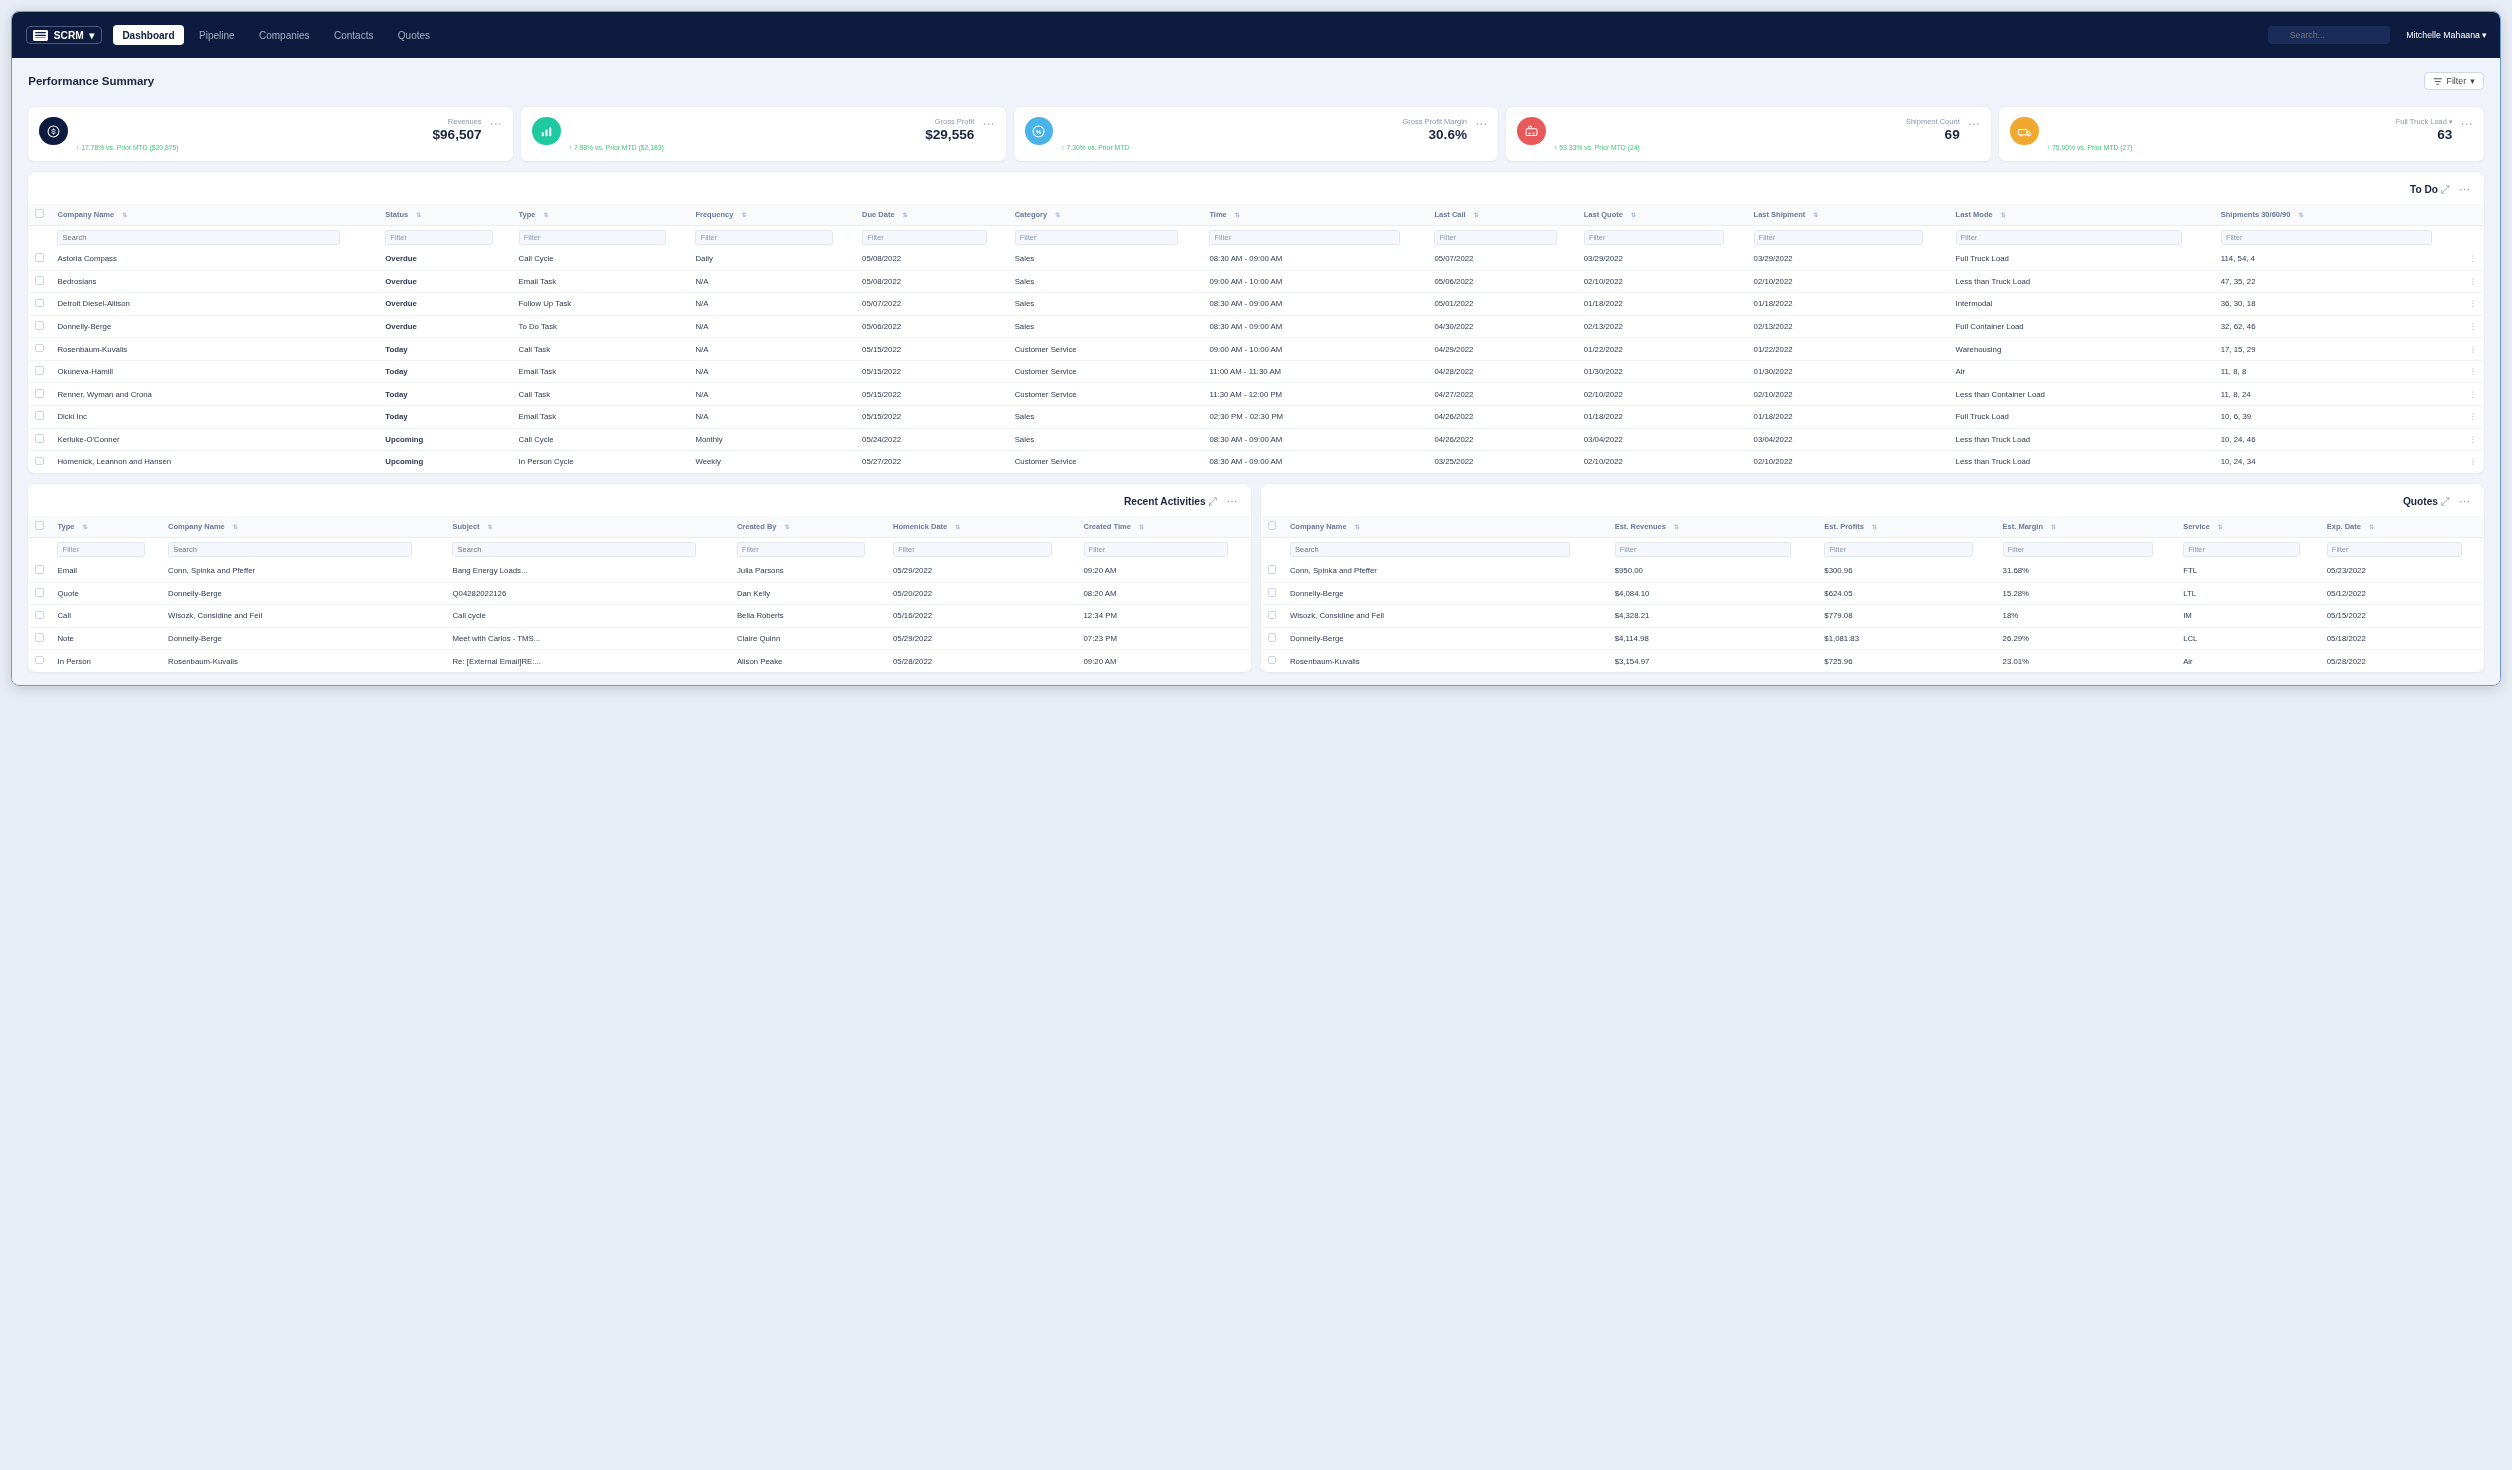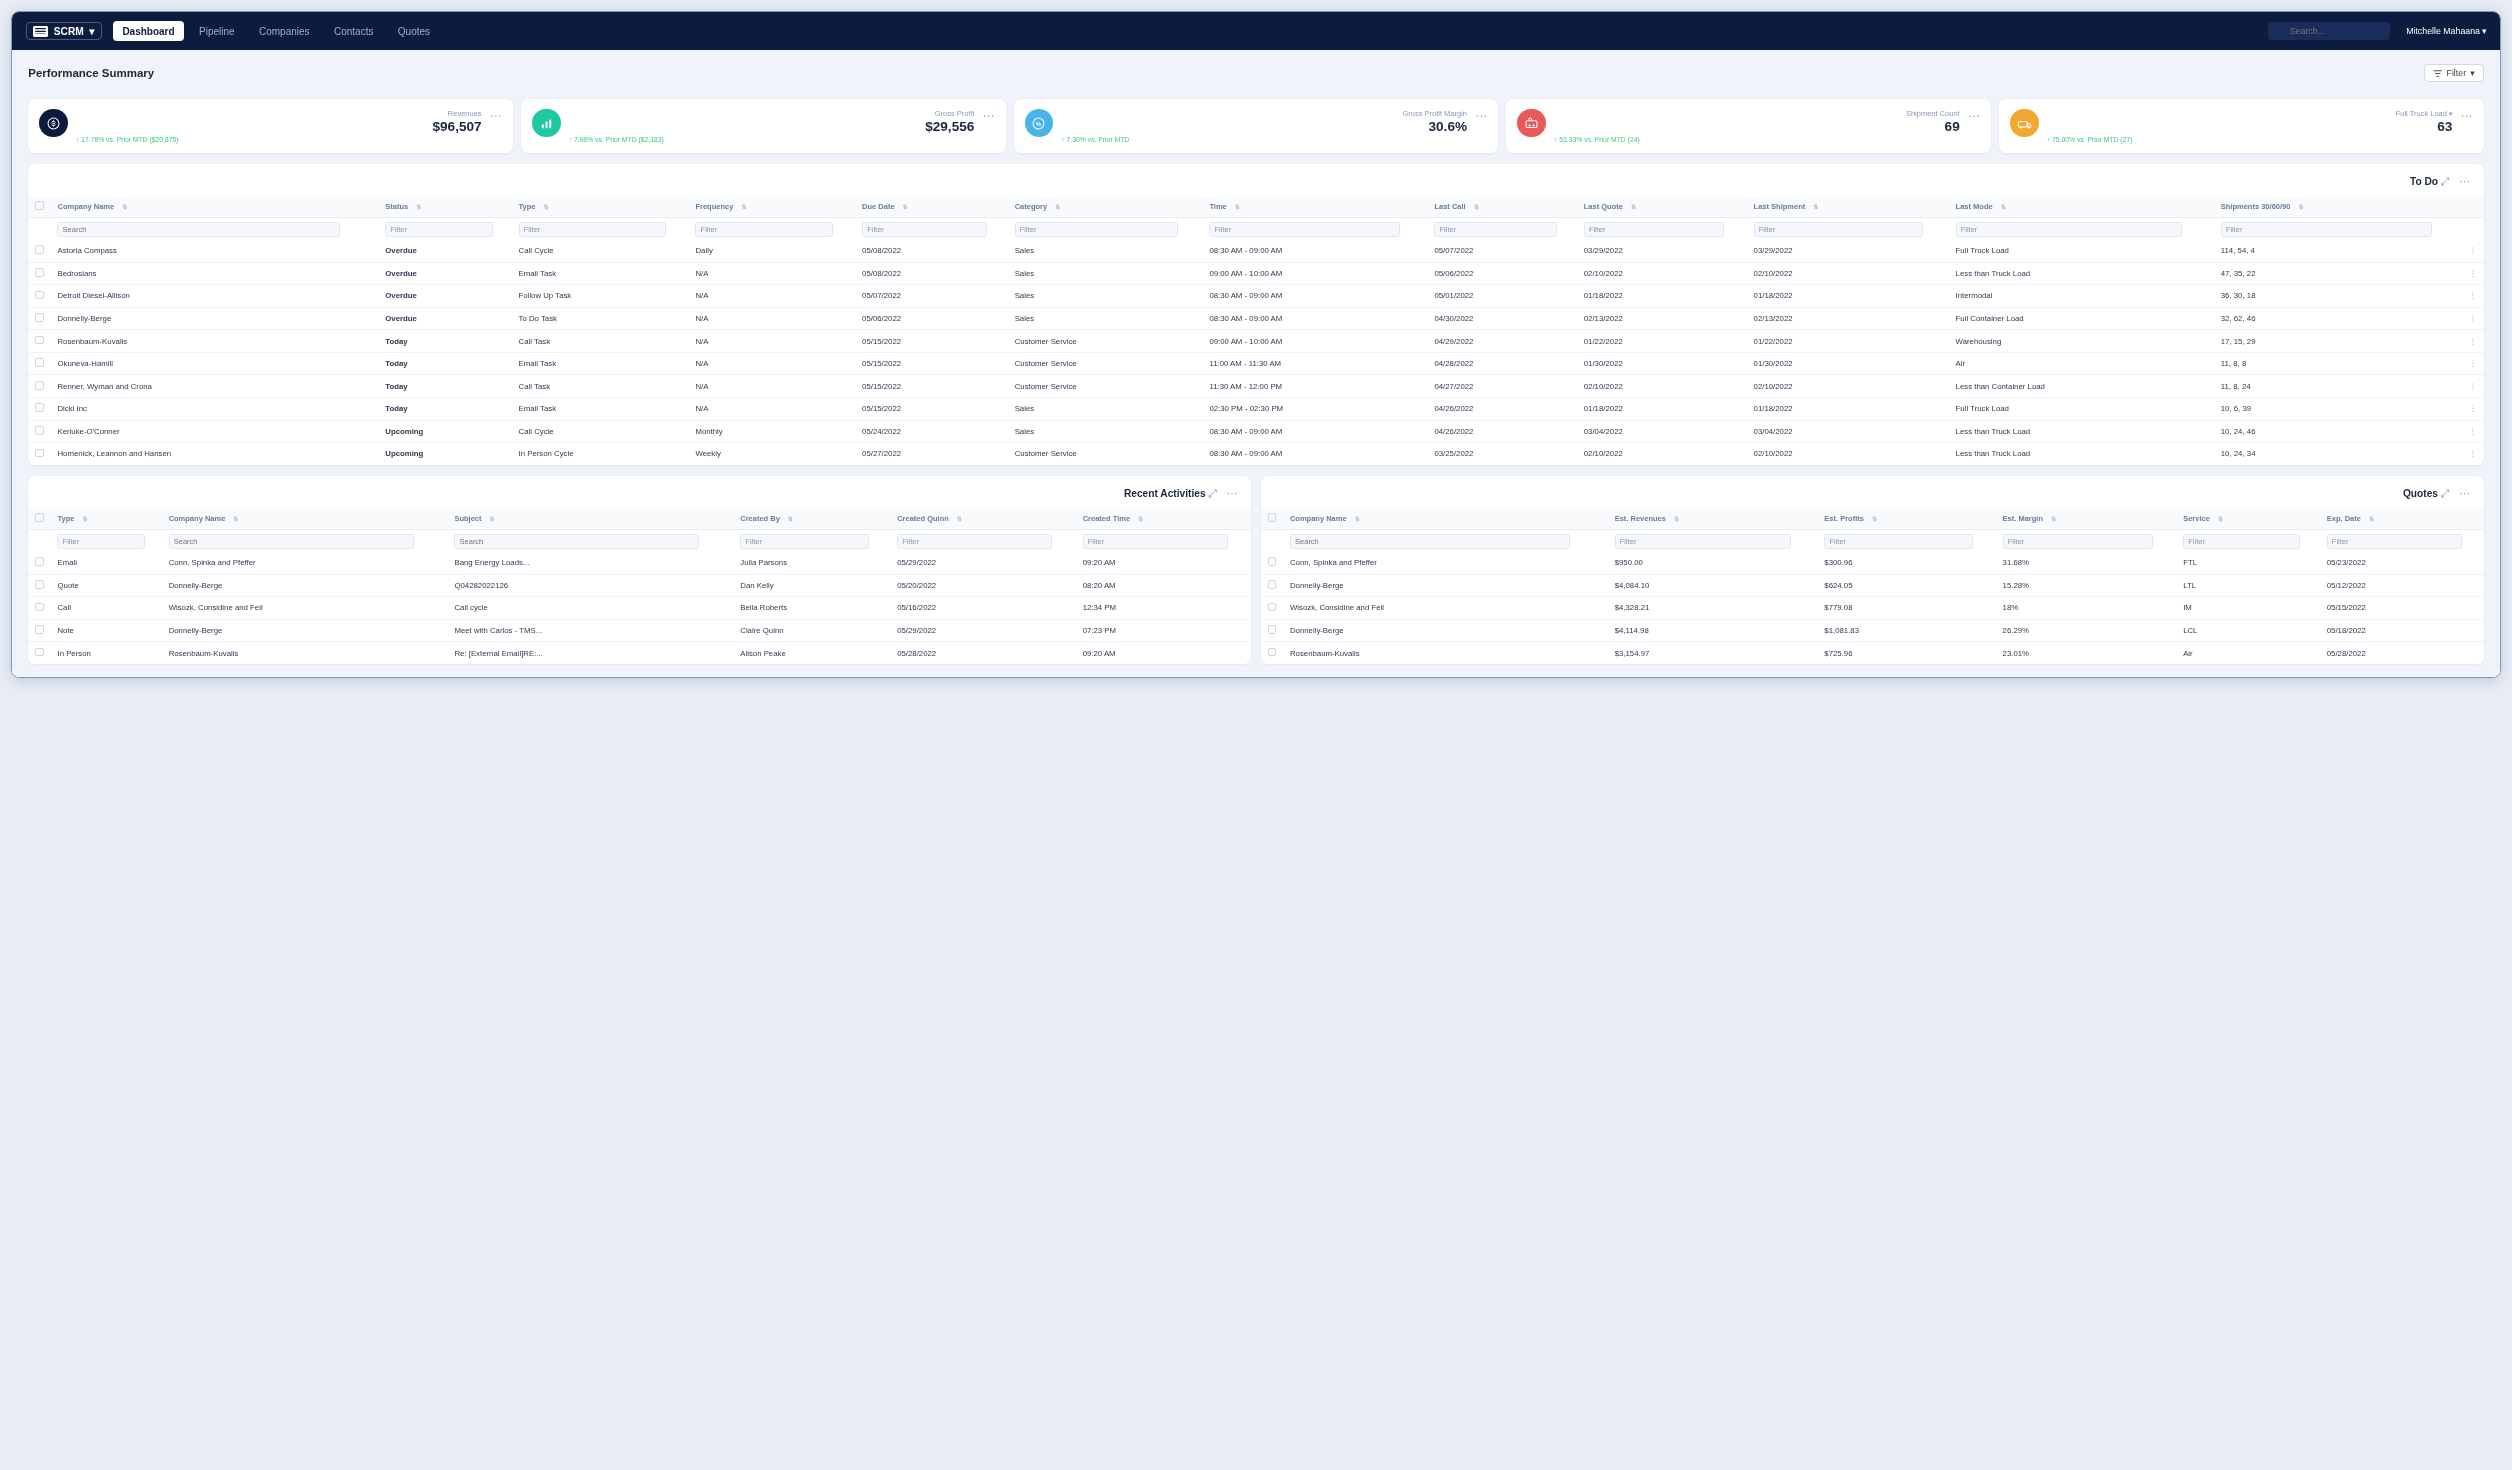--- a/index.html
+++ b/index.html
@@ -1,20 +1,20 @@
 <!DOCTYPE html>
 <html style="font-size:11px"><head>
   <meta charset="utf-8">
   <style>
     * { box-sizing: border-box; margin: 0; padding: 0; }
     body { font-family: -apple-system, BlinkMacSystemFont, 'Segoe UI', sans-serif; background: #e8edf5; min-height: 100vh; padding: 11px; }
     .app-container { background: #fff; border-radius: 8.1px; border: 1.4px solid #6b9bd2; overflow: hidden; box-shadow: 0 2.7px 13.6px rgba(0,0,0,0.15); }
     
     
-    .nav { background: #0d1b3e; display: flex; align-items: center; padding: 0 13.6px; height: 38px; gap: 5.4px; }
+    .nav { background: #0d1b3e; display: flex; align-items: center; padding: 0 13.6px; height: 46px; gap: 5.4px; }
     .nav-brand { display: flex; align-items: center; gap: 5.4px; color: #fff; font-weight: 700; font-size: 10.2px; border: 0.7px solid #4a5a7a; border-radius: 4.1px; padding: 2.7px 6.8px; margin-right: 5.4px; }
     .nav-brand-icon { width: 15px; height: 11px; background: #fff; border-radius: 1.4px; display: flex; align-items: center; justify-content: center; }
     .nav-brand-icon svg { width: 11px; height: 6.8px; }
     .nav-tab { color: #a0aec0; font-size: 10px; padding: 4.1px 9.5px; border-radius: 4.1px; cursor: pointer; text-decoration: none; }
     .nav-tab.active { background: #fff; color: #0d1b3e; font-weight: 600; }
     .nav-spacer { flex: 1; }
     .nav-search { background: #1a2d5a; border: none; border-radius: 4.1px; padding: 4.1px 8.1px 4.1px 22px; color: #a0aec0; font-size: 8.8px; width: 122px; position: relative; }
     .search-wrap { position: relative; }
     .search-wrap svg { position: absolute; left: 5.4px; top: 50%; transform: translateY(-50%); }
     .nav-user { color: #fff; font-size: 8.8px; margin-left: 11px; display: flex; align-items: center; gap: 2px; }
@@ -528,21 +528,21 @@
                     </div>
                   </th>
                 <th>
                     <div class="th-sort">
                       <span>Created By</span>
                       <span class="sort-icon">⇅</span>
                     </div>
                   </th>
                 <th>
                     <div class="th-sort">
-                      <span>Created Quinn</span>
+                      <span>Homenick Date</span>
                       <span class="sort-icon">⇅</span>
                     </div>
                   </th>
                 <th>
                     <div class="th-sort">
                       <span>Created Time</span>
                       <span class="sort-icon">⇅</span>
                     </div>
                   </th>
               </tr>

